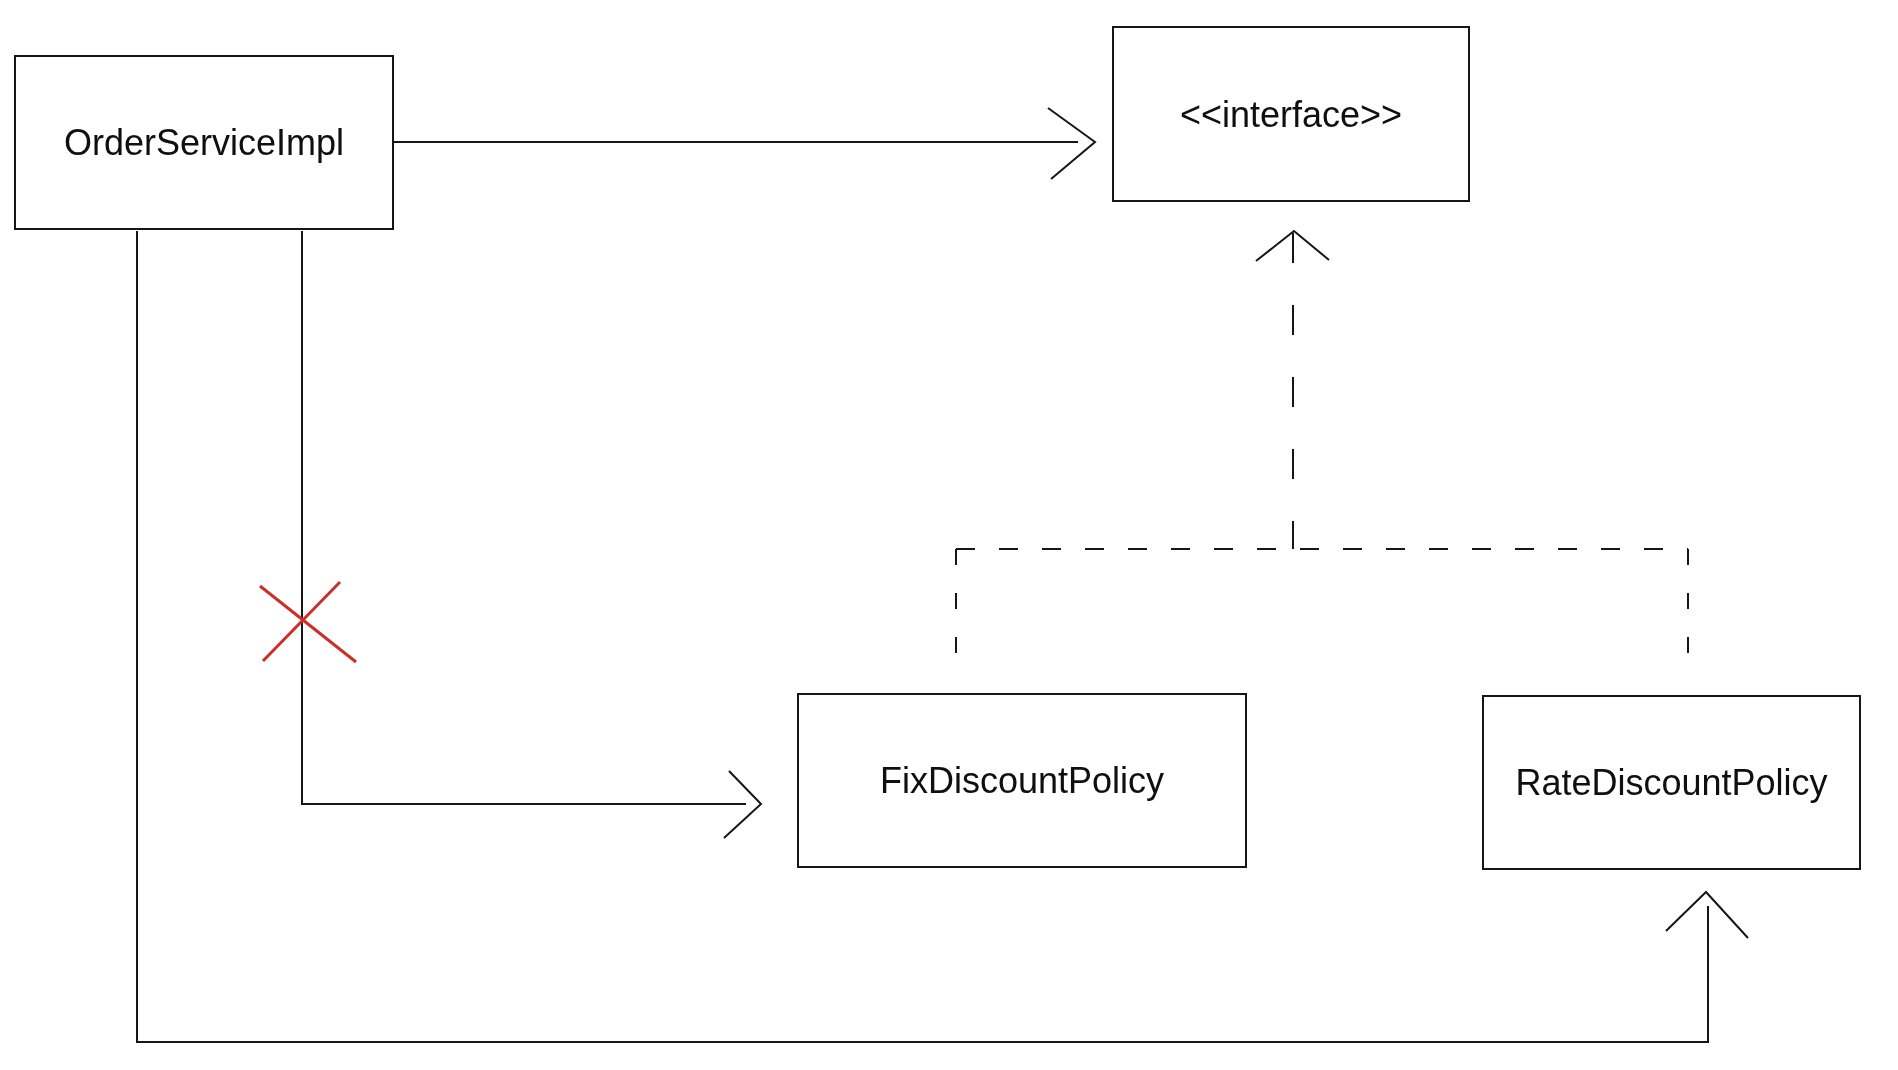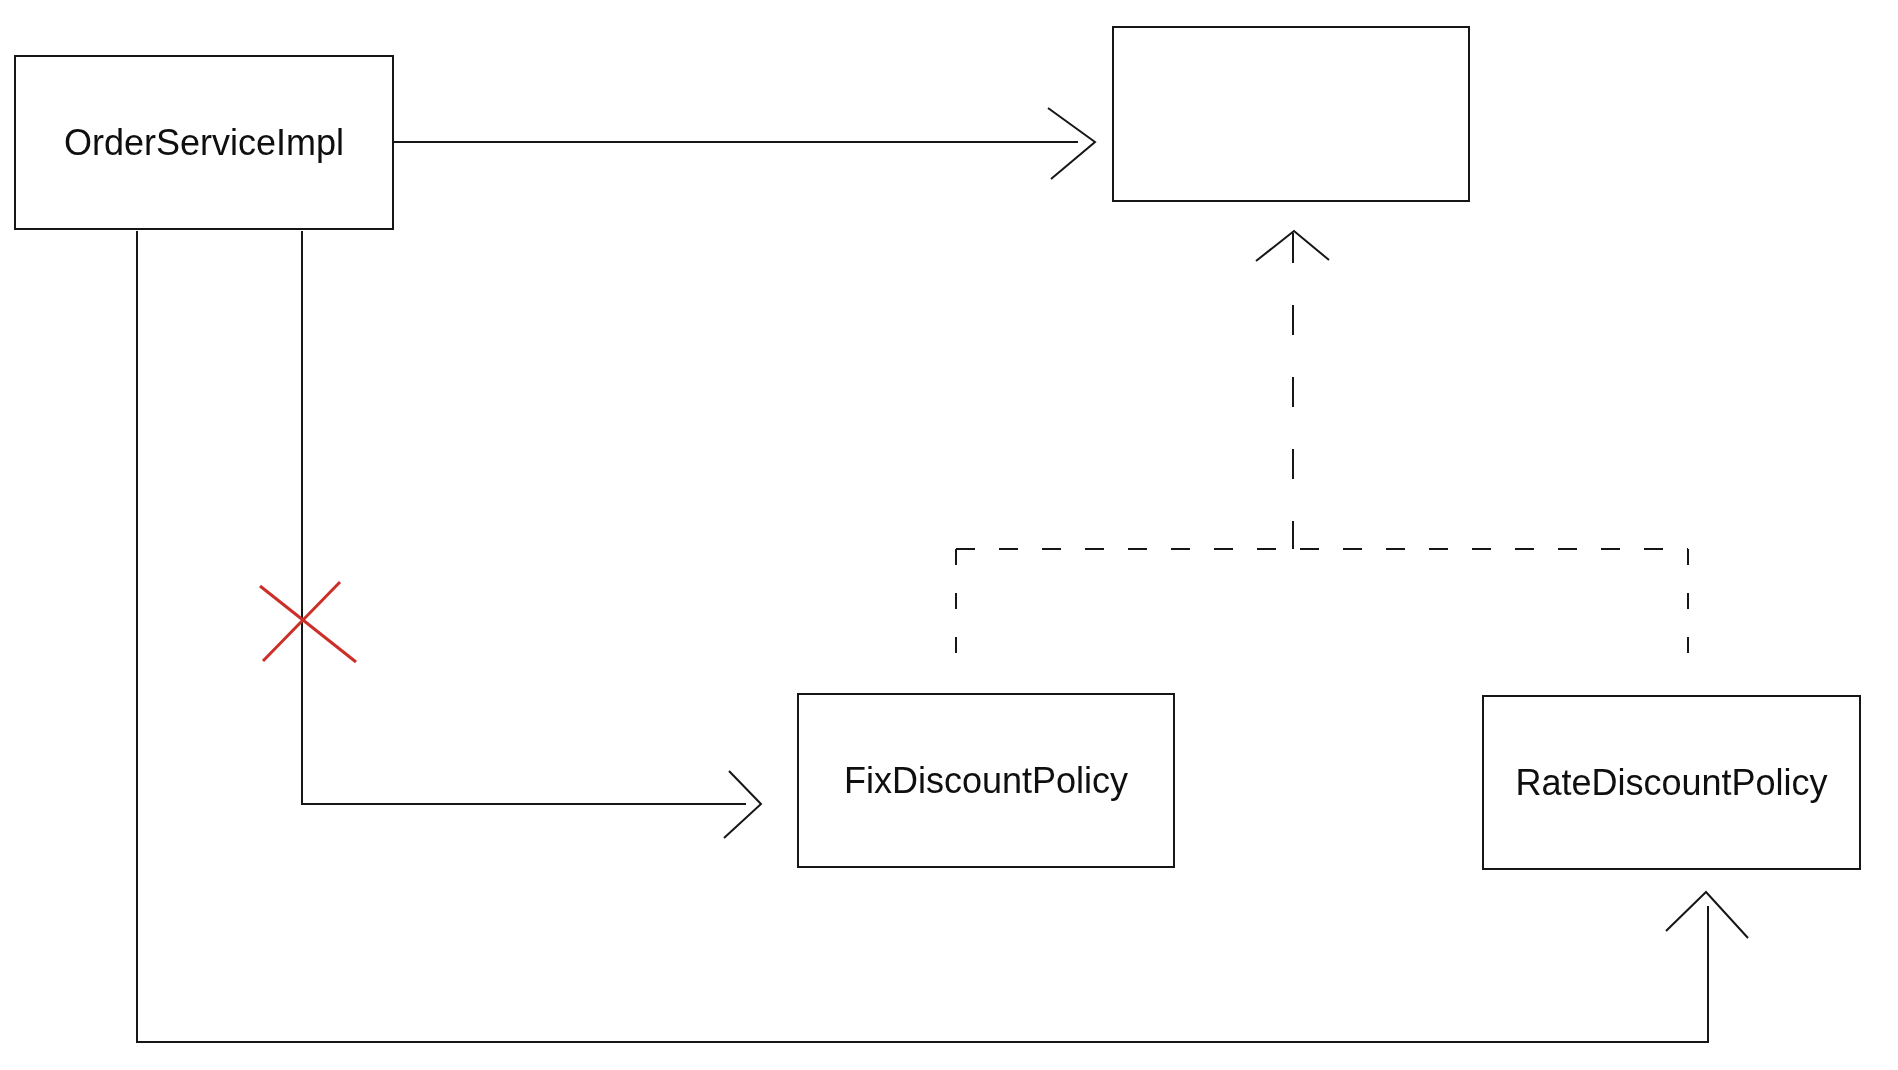--- a/index.html
+++ b/index.html
@@ -32,21 +32,21 @@
     align-items: center;
     justify-content: center;
     text-align: center;
     color: #0f0f0f;
     font-size: 36px;
     line-height: 45px;
     white-space: nowrap;
   }
   .pos-order     { left: 14px;   top: 55px;  width: 380px; height: 175px; }
   .pos-interface { left: 1112px; top: 26px;  width: 358px; height: 176px; }
-  .pos-fix       { left: 797px;  top: 693px; width: 378px; height: 175px; }
+  .pos-fix       { left: 797px;  top: 693px; width: 450px; height: 175px; }
   .pos-rate      { left: 1482px; top: 695px; width: 379px; height: 175px; }
   .stereotype, .label { display: block; }
 </style>
 </head>
 <body>
 
 <div class="canvas">
 
   <svg class="edges" viewBox="0 0 1898 1070" xmlns="http://www.w3.org/2000/svg" fill="none" stroke="#161616" stroke-width="2">
 
@@ -77,20 +77,21 @@
       <line x1="956" y1="549" x2="956" y2="671" stroke-dasharray="16 28"></line>
       <line x1="1688" y1="549" x2="1688" y2="672" stroke-dasharray="16 28"></line>
     </g>
   </svg>
 
   <div class="uml-box pos-order">
     <span class="label">OrderServiceImpl</span>
   </div>
 
   <div class="uml-box pos-interface">
+    <span class="stereotype">&lt;&lt;interface&gt;&gt;</span>
   </div>
 
   <div class="uml-box pos-fix">
     <span class="label">FixDiscountPolicy</span>
   </div>
 
   <div class="uml-box pos-rate">
     <span class="label">RateDiscountPolicy</span>
   </div>
 

